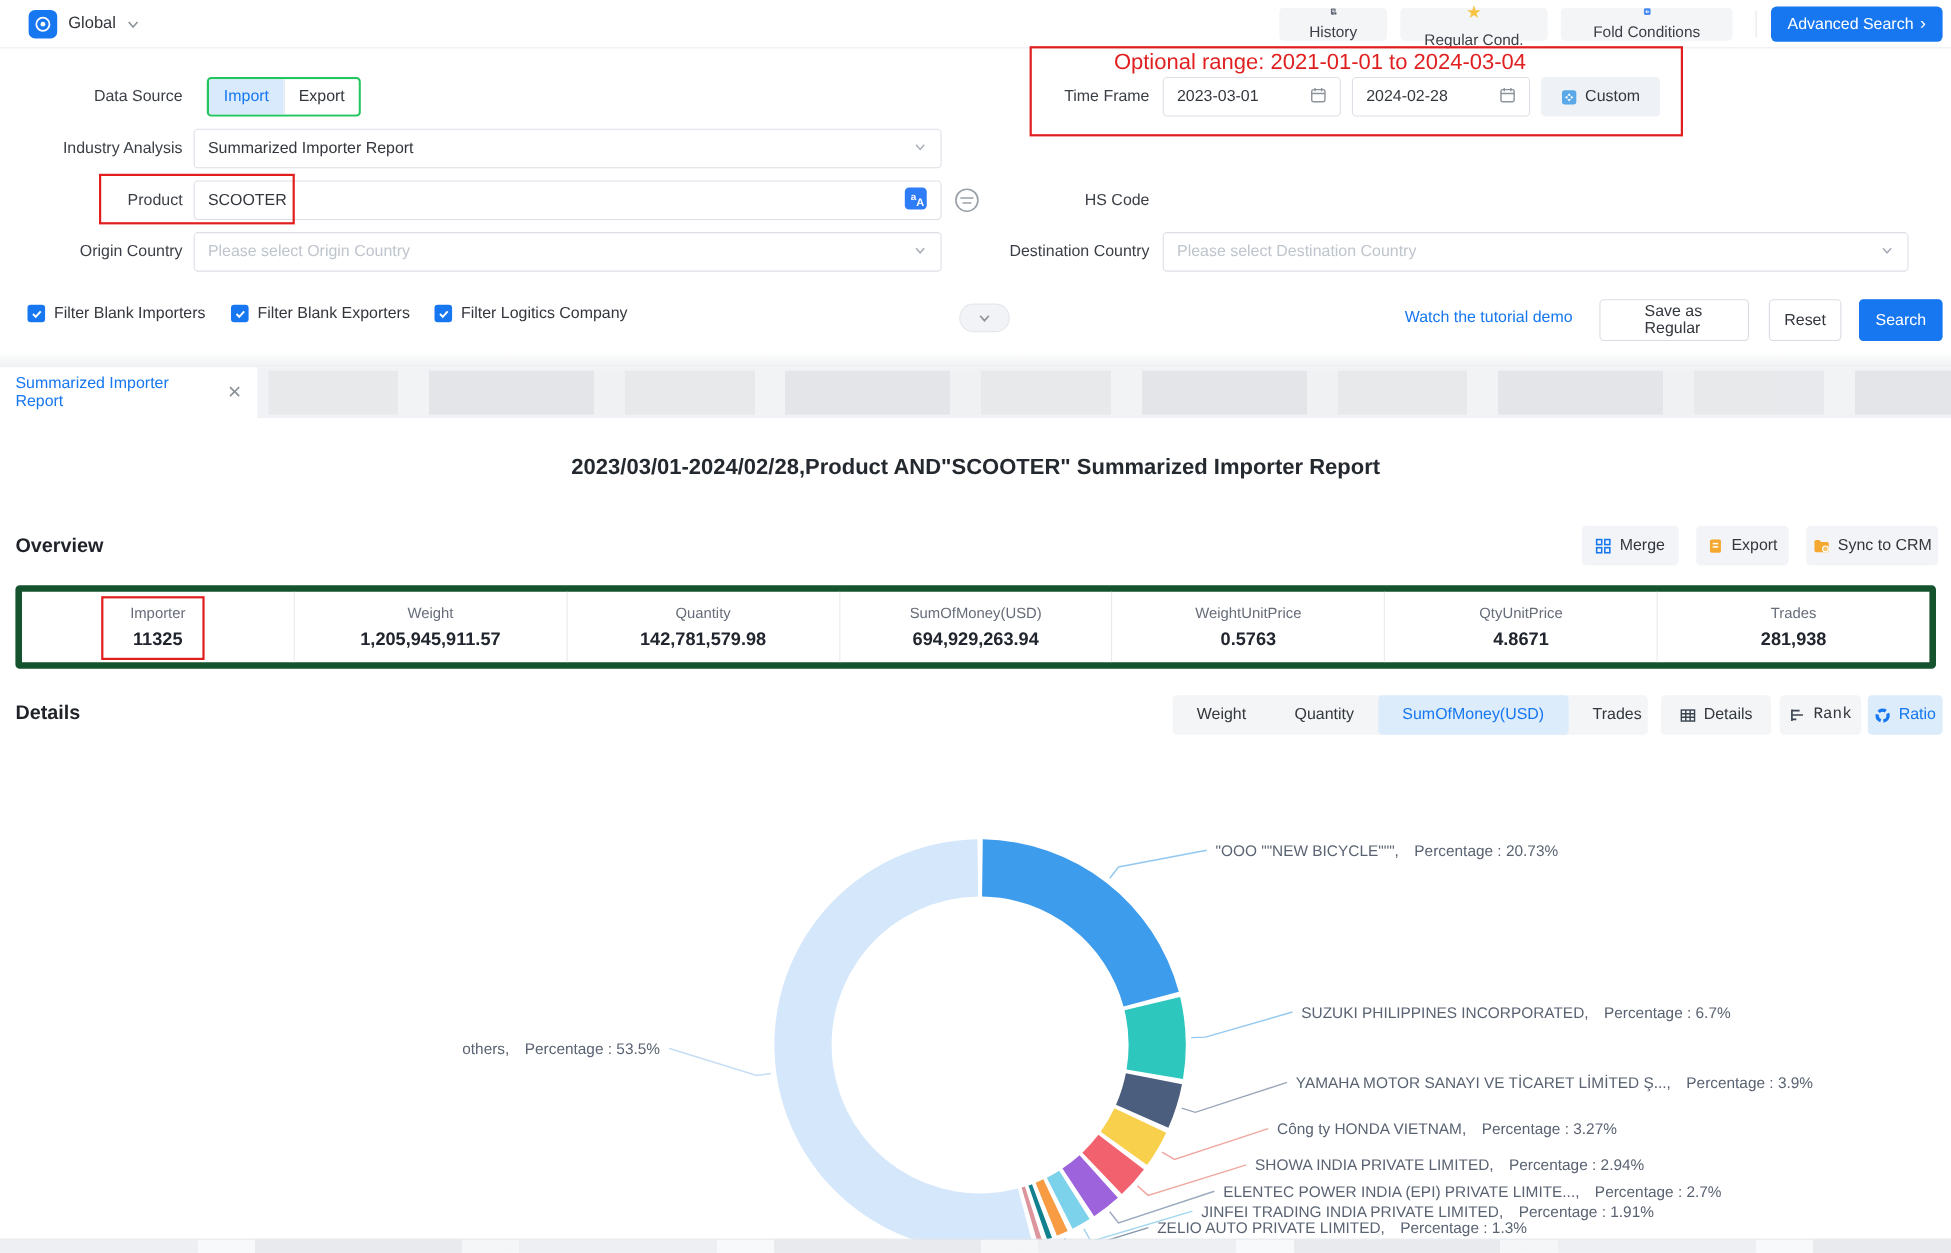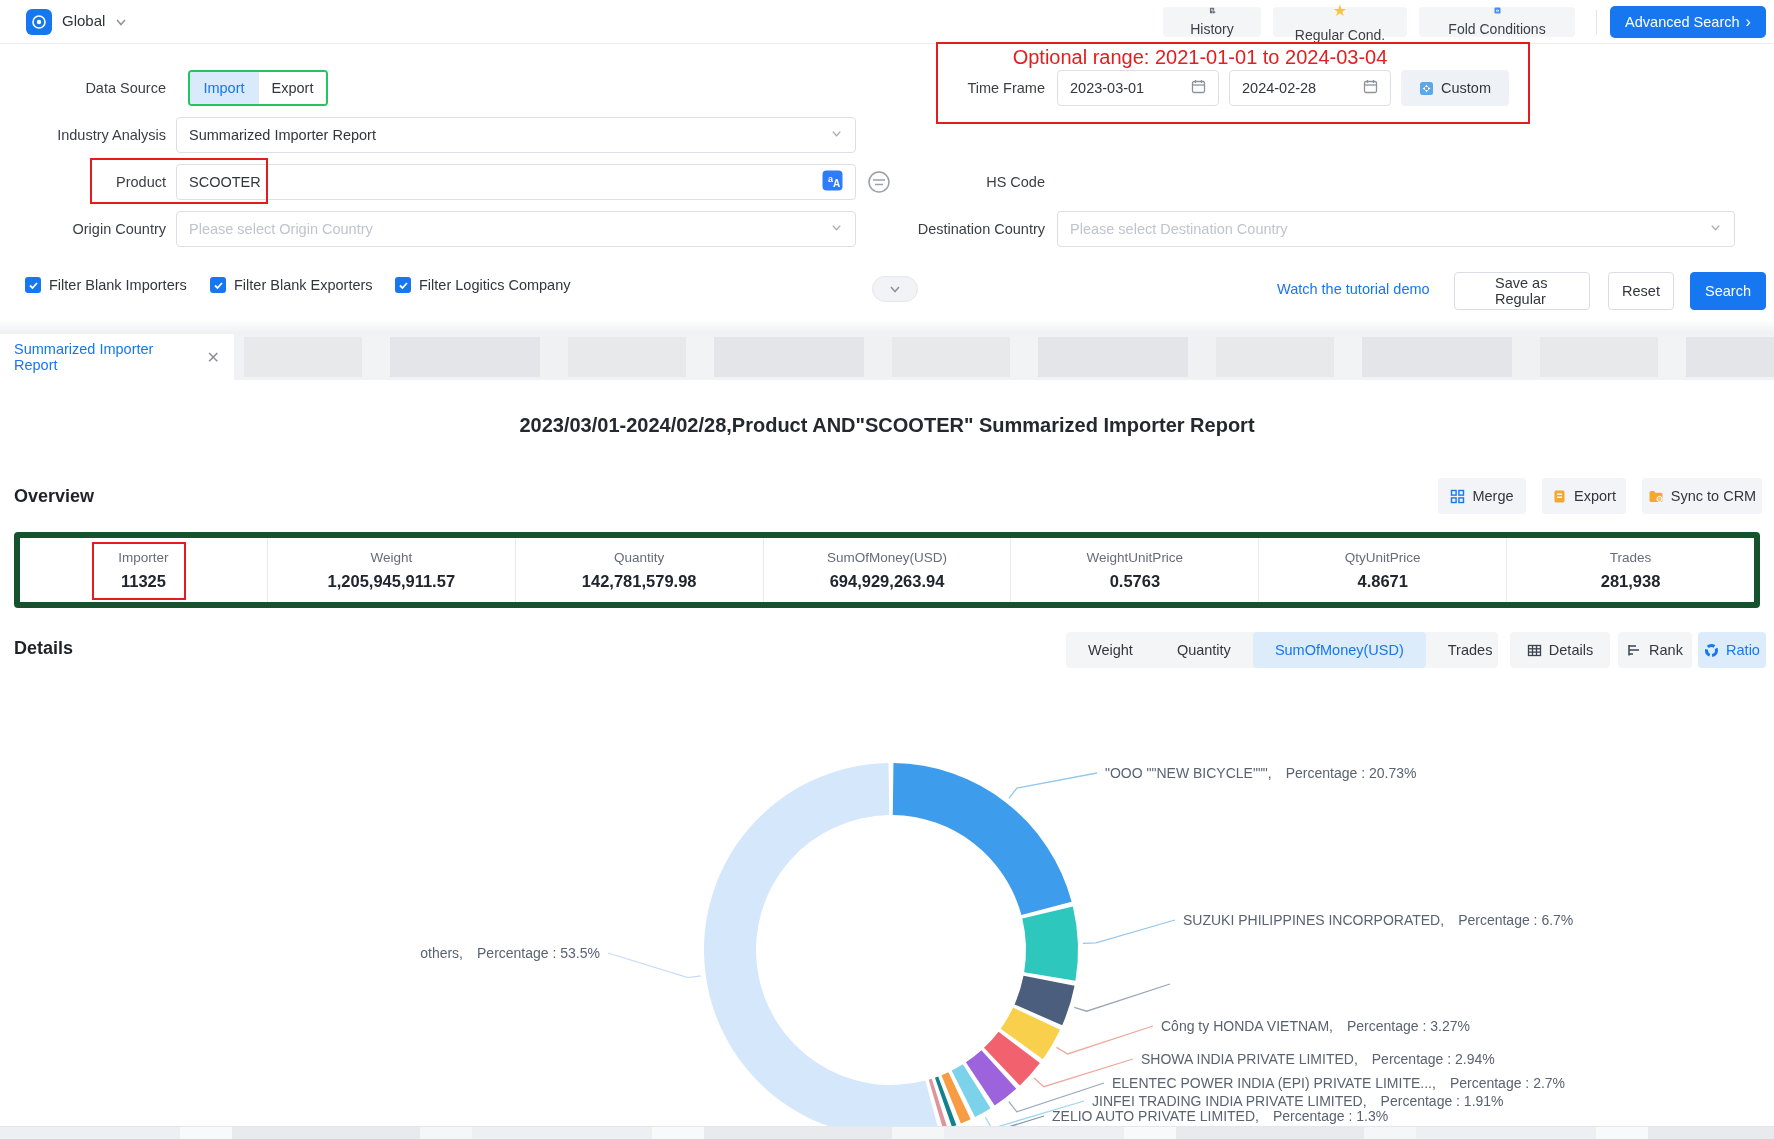--- a/index.html
+++ b/index.html
@@ -327,21 +327,21 @@
   <div class="abs view-btn" style="left:1510px; width:100px;">
     <svg width="15" height="15" viewBox="0 0 15 15">
       <rect x="1.5" y="2.5" width="12" height="10" fill="none" stroke="#3a4350" stroke-width="1.3"></rect>
       <line x1="1.5" y1="5.8" x2="13.5" y2="5.8" stroke="#3a4350" stroke-width="1.3"></line>
       <line x1="1.5" y1="9.1" x2="13.5" y2="9.1" stroke="#3a4350" stroke-width="1.3"></line>
       <line x1="5.5" y1="2.5" x2="5.5" y2="12.5" stroke="#3a4350" stroke-width="1.3"></line>
       <line x1="9.5" y1="2.5" x2="9.5" y2="12.5" stroke="#3a4350" stroke-width="1.3"></line>
     </svg>
     <span>Details</span>
   </div>
-  <div class="abs view-btn" style="left:1618px; width:74px;">
+  <div class="abs view-btn" style="left:1618px; width:74px;font-family:Liberation Mono, monospace;">
     <svg width="15" height="15" viewBox="0 0 15 15">
       <line x1="2" y1="3" x2="9" y2="3" stroke="#3a4350" stroke-width="1.5"></line>
       <line x1="2" y1="7" x2="12" y2="7" stroke="#3a4350" stroke-width="1.5"></line>
       <line x1="2" y1="11" x2="6" y2="11" stroke="#3a4350" stroke-width="1.5"></line>
       <line x1="2" y1="2" x2="2" y2="12.5" stroke="#3a4350" stroke-width="1.5"></line>
     </svg>
     <span>Rank</span>
   </div>
   <div class="abs view-btn sel" style="left:1698px; width:68px;">
     <svg width="15" height="15" viewBox="0 0 15 15">
@@ -368,20 +368,21 @@
         <polyline points="985.369091230263,442.207878463828 991.7586651156455,453.52924523481636 1084,426" fill="none" stroke="#9FD6EF" stroke-width="1.3"></polyline>
         <path d="M970.6184789292171 444.2037169006574 A187 187 0 0 1 960.8939541757343 448.44692320615076 L941.4582022124284 400.21569322369174 A135 135 0 0 0 948.4785810451567 397.15241594432484 Z" fill="#F89C44"></path>
         <polyline points="967.7859504768412,450.9770377332454 972.9849992070441,462.89214966310055 1044,441" fill="none" stroke="#8596AB" stroke-width="1.3"></polyline>
         <path d="M956.3879013677288 450.1953833716065 A187 187 0 0 1 951.8969093709152 451.80657914532065 L934.963009438896 402.6411132867288 A135 135 0 0 0 938.2051694365956 401.4779505623897 Z" fill="#12818F"></path>
         <path d="M947.5084264649552 453.2576723130164 A187 187 0 0 1 943.2286084130764 454.55827038383256 L928.7051451110444 404.6276283519647 A135 135 0 0 0 931.7948533303152 403.68869391581404 Z" fill="#DC959D"></path>
         <path d="M938.7146953679513 455.810143094749 A187 187 0 1 1 888.5522456281585 88.0160207436607 L889.2329045978685 140.01156577750905 A135 135 0 1 0 925.4464378324782 405.5313867261557 Z" fill="#D5E7FB"></path>
         <polyline points="700.7612106227973,300.94615609866537 687.8804592587159,302.7029270845125 608,278" fill="none" stroke="#C6DDF5" stroke-width="1.3"></polyline>
       </svg>
   <div class="chart-label" style="left: 1105px; top: 88px;"><span class="cl-name">"OOO ""NEW BICYCLE""",</span><span class="cl-pct">Percentage : 20.73%</span></div>
       <div class="chart-label" style="left: 1183px; top: 235px;"><span class="cl-name">SUZUKI PHILIPPINES INCORPORATED,</span><span class="cl-pct">Percentage : 6.7%</span></div>
+      <div class="chart-label" style="left: 1178px; top: 299px;"><span class="cl-name">YAMAHA MOTOR SANAYI VE TİCARET LİMİTED Ş...,</span><span class="cl-pct">Percentage : 3.9%</span></div>
       <div class="chart-label" style="left: 1161px; top: 341px;"><span class="cl-name">Công ty HONDA VIETNAM,</span><span class="cl-pct">Percentage : 3.27%</span></div>
       <div class="chart-label" style="left: 1141px; top: 374px;"><span class="cl-name">SHOWA INDIA PRIVATE LIMITED,</span><span class="cl-pct">Percentage : 2.94%</span></div>
       <div class="chart-label" style="left: 1112px; top: 398px;"><span class="cl-name">ELENTEC POWER INDIA (EPI) PRIVATE LIMITE...,</span><span class="cl-pct">Percentage : 2.7%</span></div>
       <div class="chart-label" style="left: 1092px; top: 416px;"><span class="cl-name">JINFEI TRADING INDIA PRIVATE LIMITED,</span><span class="cl-pct">Percentage : 1.91%</span></div>
       <div class="chart-label" style="left: 1052px; top: 431px;"><span class="cl-name">ZELIO AUTO PRIVATE LIMITED,</span><span class="cl-pct">Percentage : 1.3%</span></div>
       <div class="chart-label end" style="right: 1174px; top: 268px;"><span class="cl-name">others,</span><span class="cl-pct">Percentage : 53.5%</span></div>
     </div>
 
   <div class="abs bottom-strip"></div>
 

